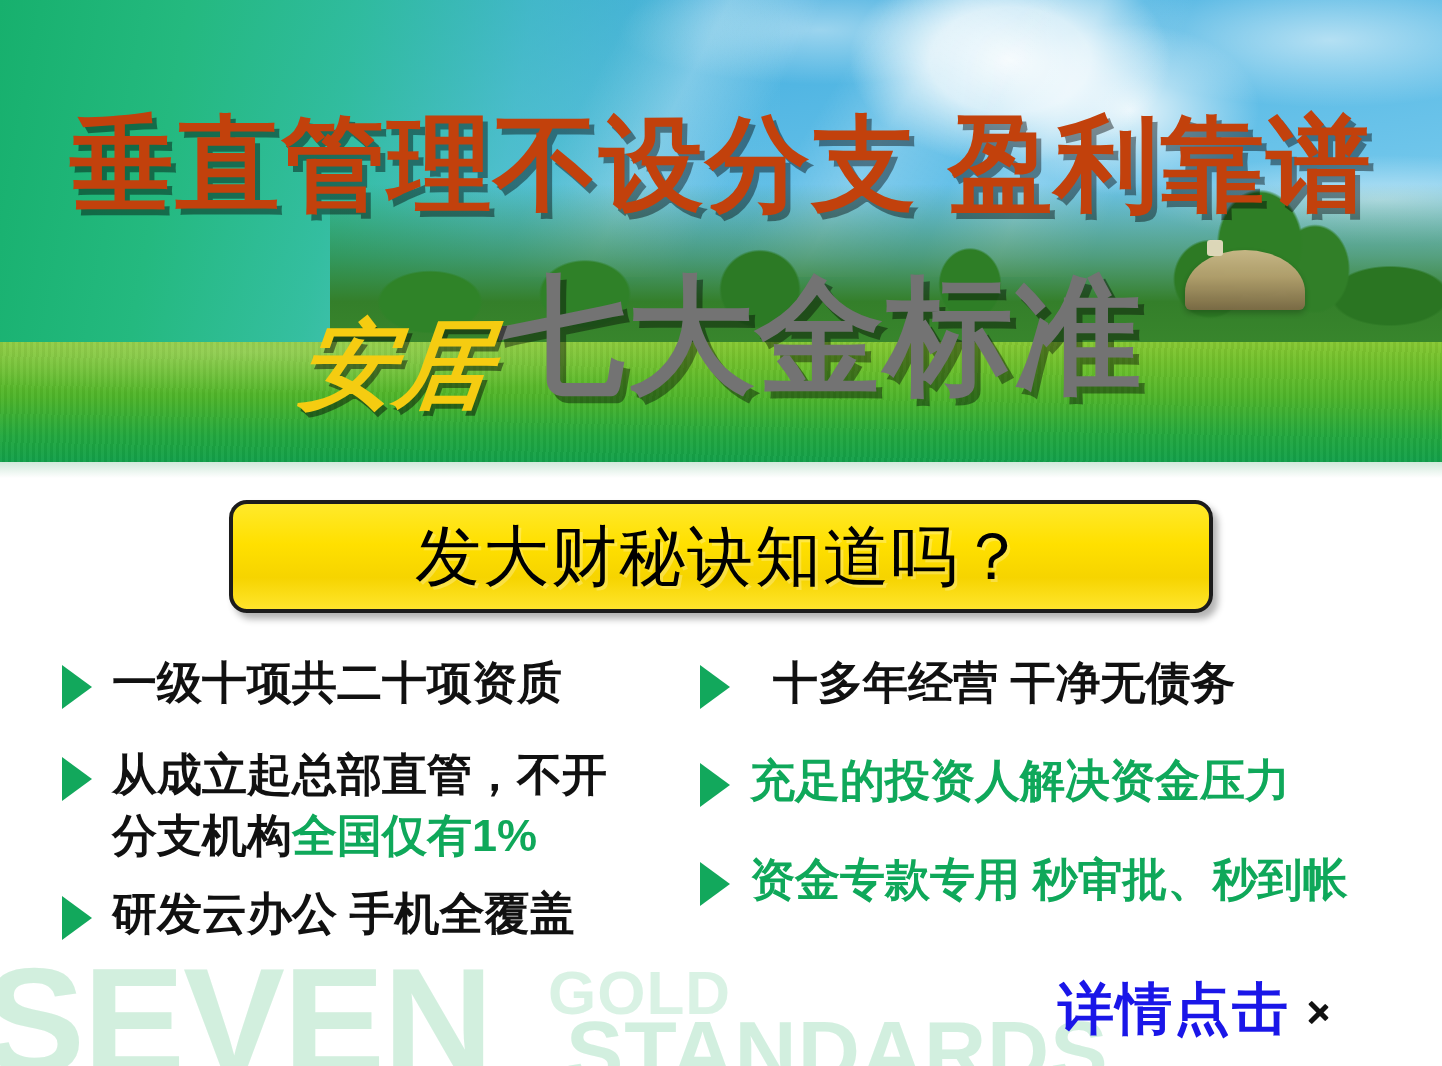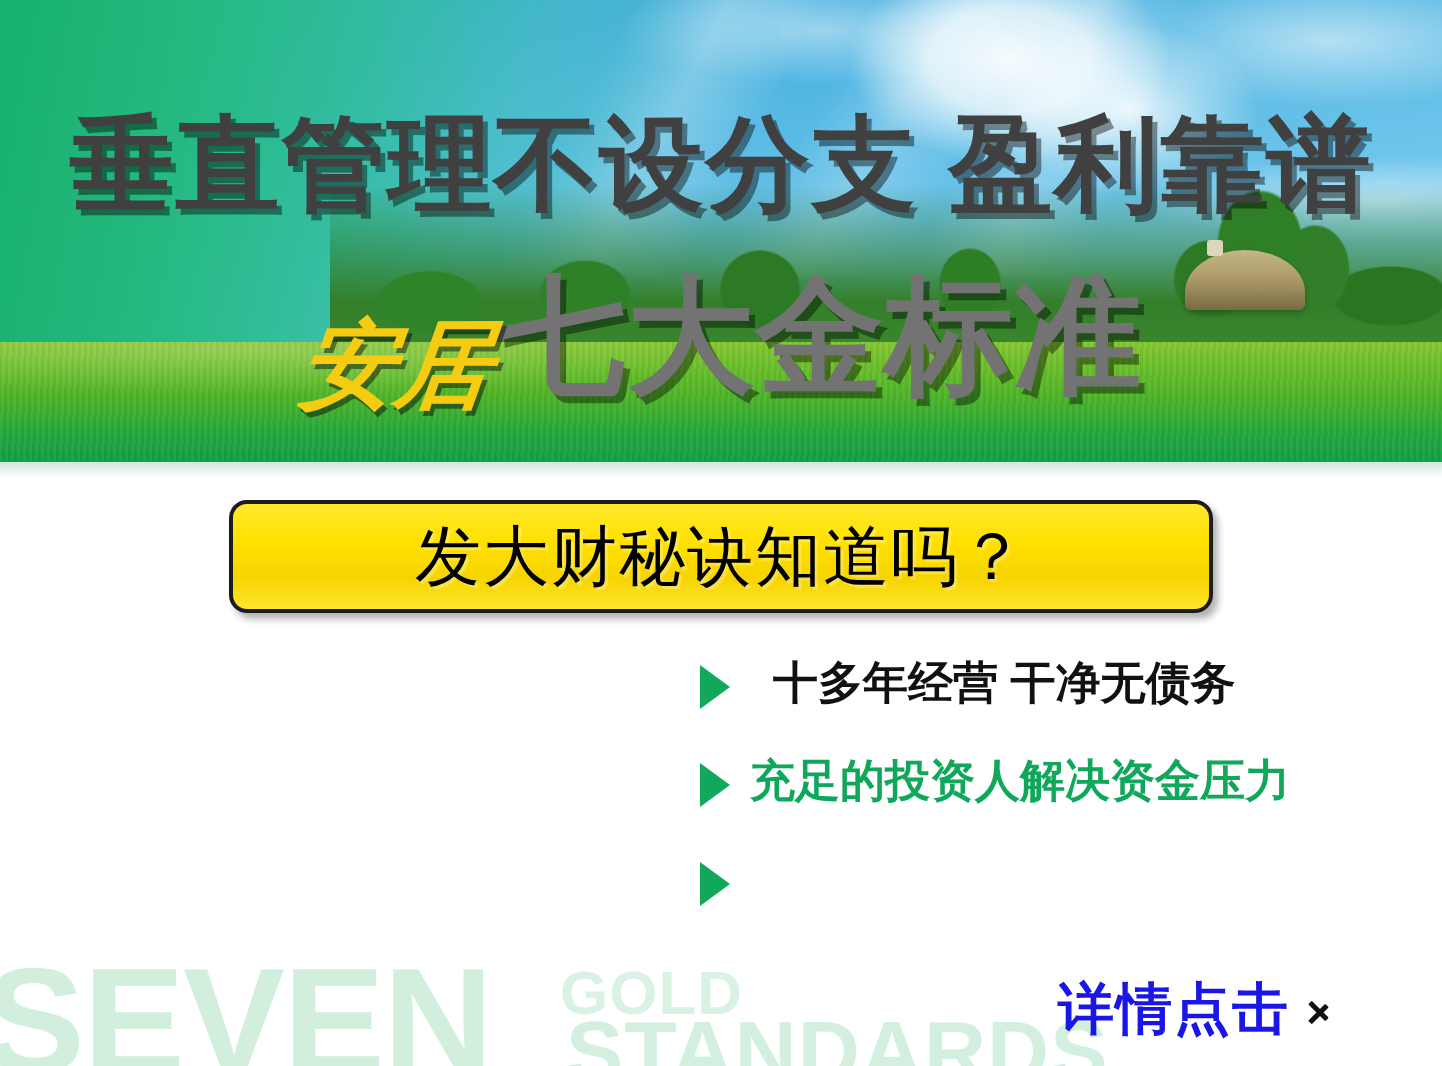--- a/index.html
+++ b/index.html
@@ -75,21 +75,21 @@
     content:""; position:absolute; left:0; top:0; width:100%; height:100%;
     background:
       radial-gradient(ellipse 700px 60px at 250px 10px, rgba(255,255,255,.18), rgba(255,255,255,0) 70%),
       repeating-linear-gradient(92deg, rgba(0,0,0,.04) 0 3px, rgba(255,255,255,.03) 3px 6px);
   }
   
   .hero-line1 {
     position:absolute; left:0; top:112px; width:100%;
     text-align:center;
     font-size:104px; line-height:1; font-weight:bold;
-    color:#404040;
+    color:#c2410c;
     letter-spacing:2px;
     text-shadow:5px 6px 0 rgba(0,0,0,.42);
     white-space:nowrap;
   }
   .hero-line2 {
     position:absolute; left:0; top:272px; width:100%;
     text-align:center;
     white-space:nowrap;
     line-height:1;
   }
@@ -136,21 +136,21 @@
     pointer-events:none;
   }
   #wm-seven {
     position:absolute; left:0; bottom:-16px;
     font-size:150px; font-weight:bold; line-height:1;
     color:#b8e6cb; opacity:.62;
     letter-spacing:-2px;
     transform:scaleX(1.02);
   }
   #wm-gold {
-    position:absolute; left:572px; bottom:56px;
+    position:absolute; left:560px; bottom:56px;
     font-size:62px; font-weight:bold; line-height:1;
     color:#cdeedc; opacity:.75; letter-spacing:1px;
   }
   #wm-standards {
     position:absolute; left:578px; bottom:-14px;
     font-size:86px; font-weight:bold; line-height:1;
     color:#c6ebd7; opacity:.78; letter-spacing:1px;
   }
 
   
@@ -227,35 +227,57 @@
 </div>
 
 <div id="watermark">
   <span id="wm-seven">SEVEN</span>
   <span id="wm-gold">GOLD</span>
   <span id="wm-standards">STANDARDS</span>
 </div>
 
 <div id="features">
 
+  <div class="col" id="colLeft">
+
+    <div class="bullet">
+      <span class="tri"></span>
+      <span class="btext">一级十项共二十项资质</span>
+    </div>
+
+    <div class="bullet">
+      <span class="tri"></span>
+      <span class="btext">
+        <span>从成立起总部直管，不开</span>
+        <span class="b2-line2"><span>分支机构</span><span class="hl-green">全国仅有1%</span></span>
+      </span>
+    </div>
+
+    <div class="bullet">
+      <span class="tri"></span>
+      <span class="btext">研发云办公  手机全覆盖</span>
+    </div>
+
+  </div>
 
   <div class="col" id="colRight">
 
     <div class="bullet">
       <span class="tri"></span>
       <span class="btext">十多年经营  干净无债务</span>
     </div>
 
     <div class="bullet">
       <span class="tri"></span>
       <span class="btext green">充足的投资人解决资金压力</span>
     </div>
 
     <div class="bullet">
       <span class="tri"></span>
+      <span class="btext green">资金专款专用  秒审批、秒到帐</span>
     </div>
 
   </div>
 </div>
 
 <div id="ctaLink">
   <span id="ctaText">详情点击</span>
   <span id="ctaChevron"></span>
 </div>
 

